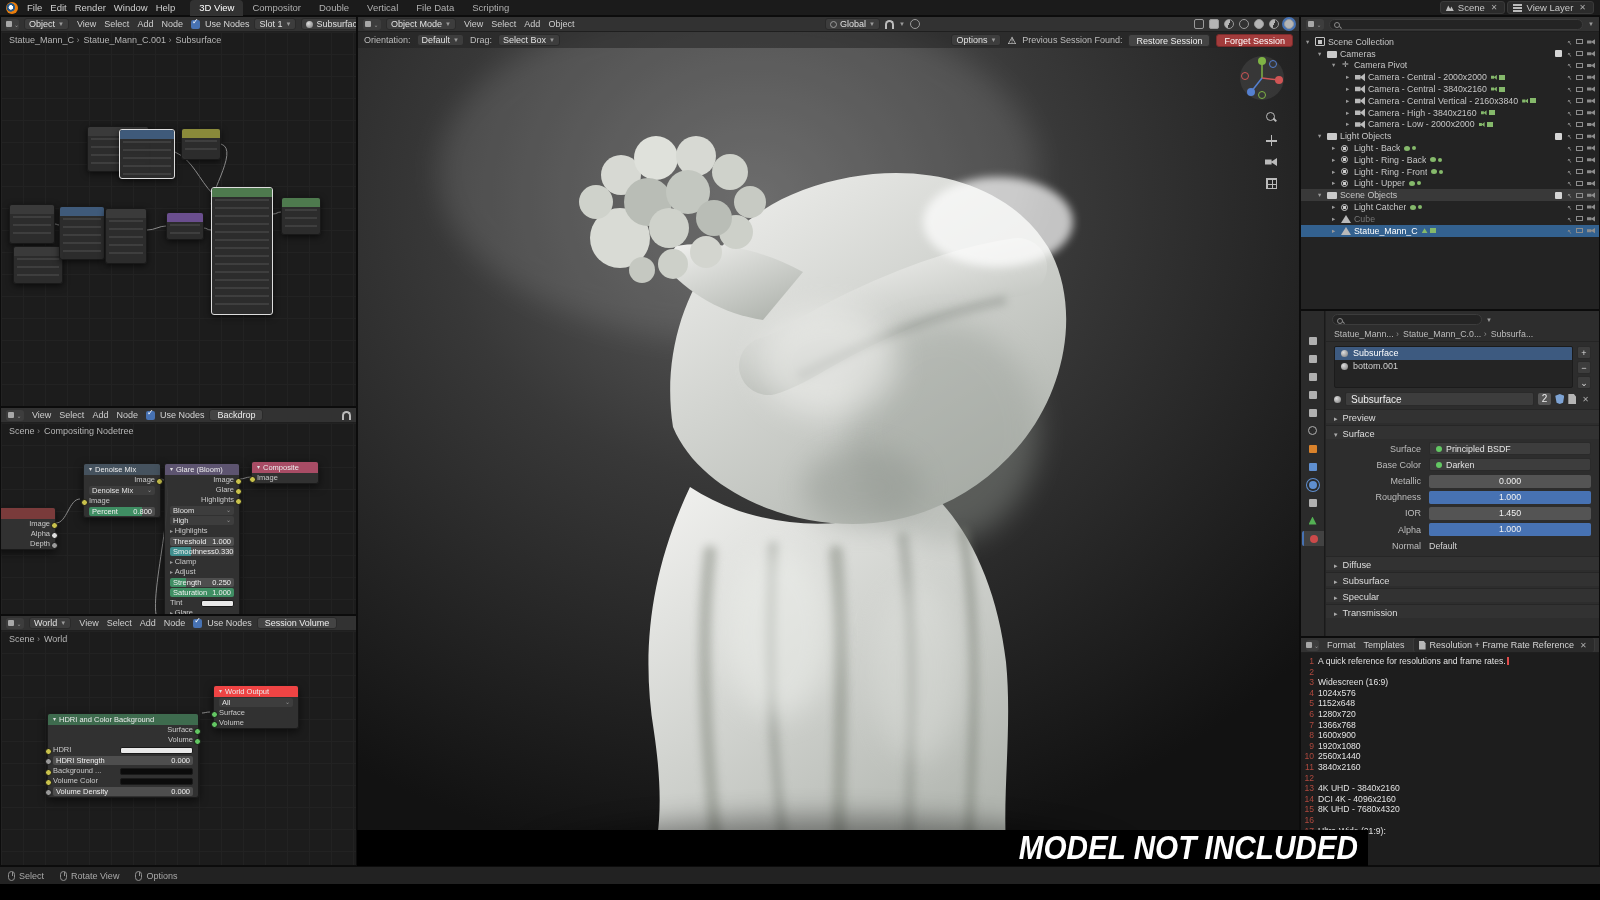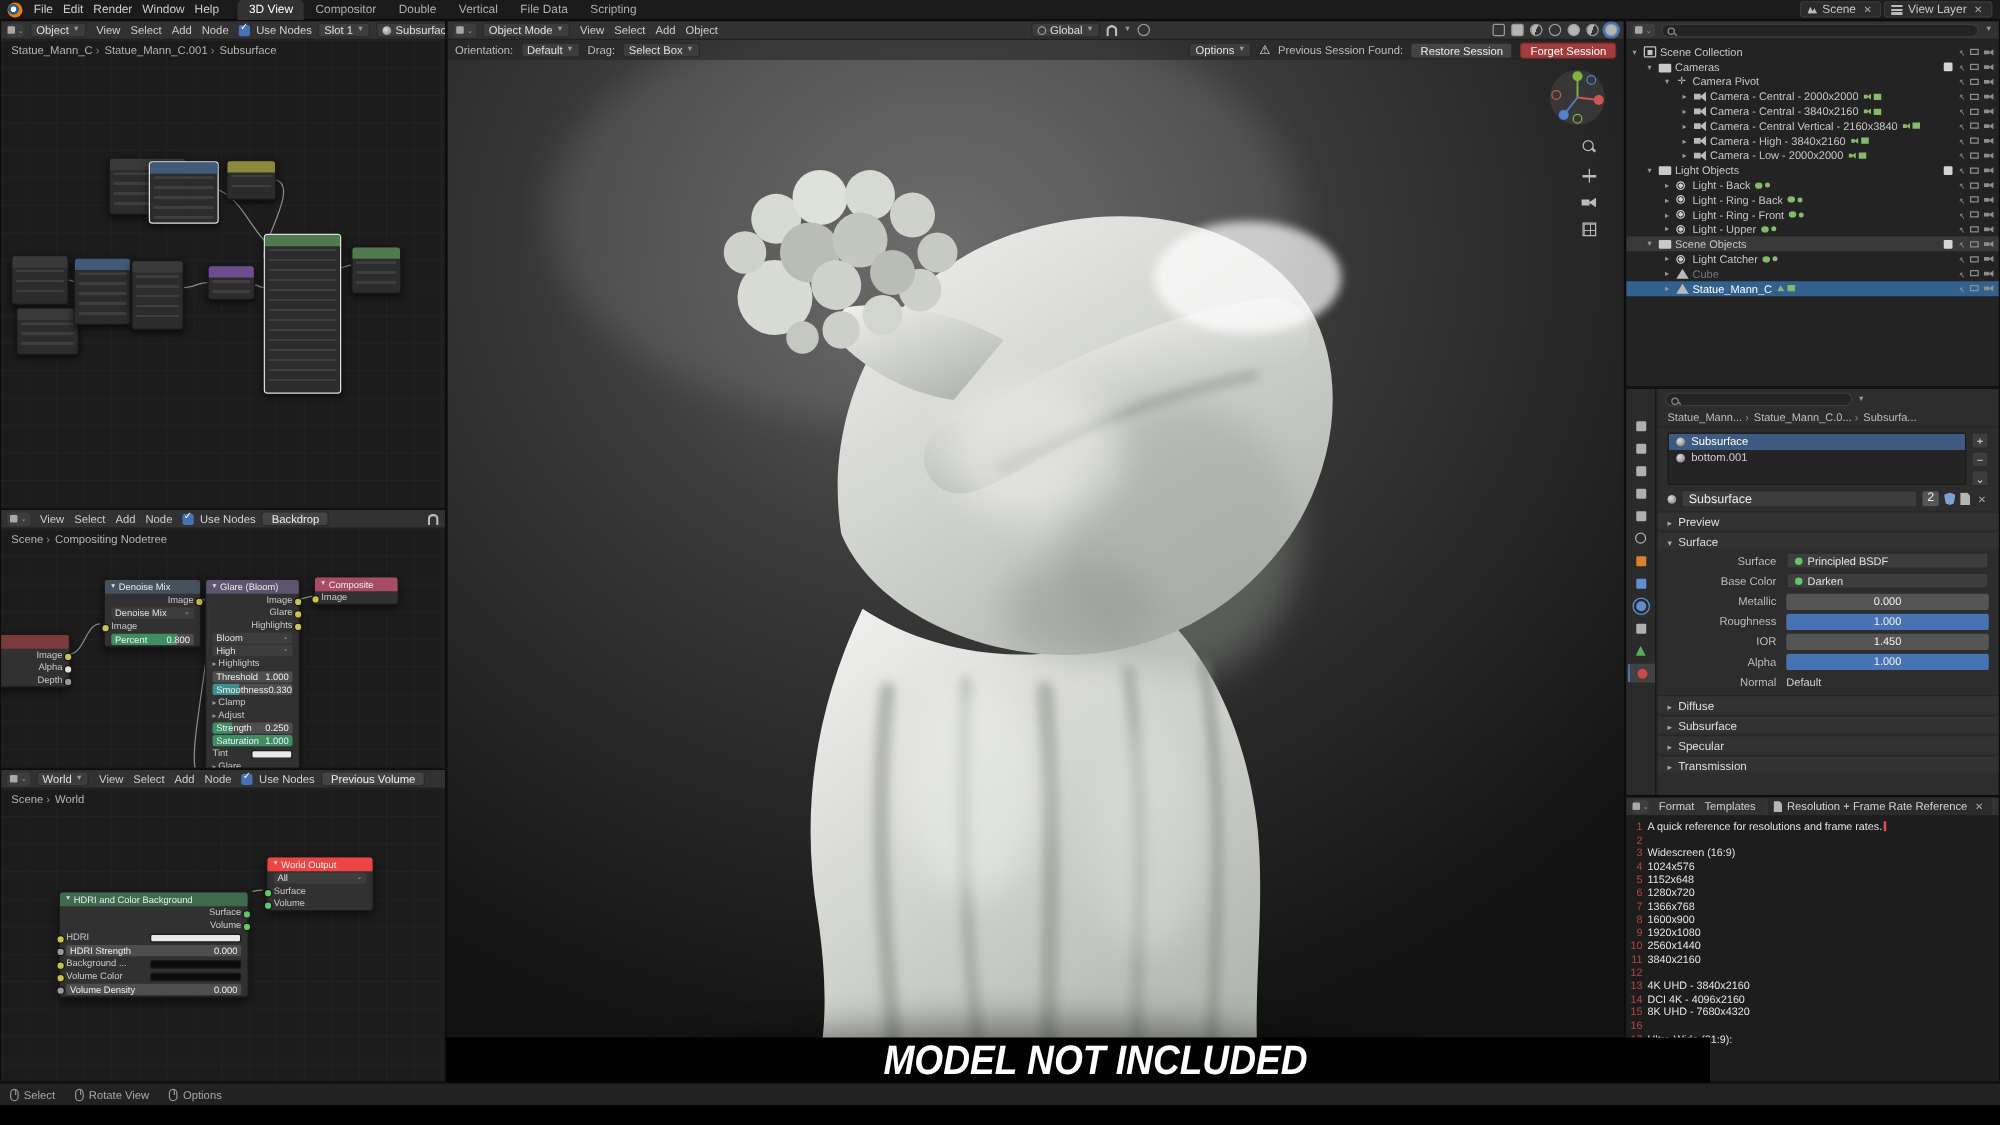--- a/index.html
+++ b/index.html
@@ -166,21 +166,21 @@
 .tline{display:flex;height:10.6px;line-height:10.6px;white-space:pre}
 .lnum{flex:0 0 17px;text-align:right;padding-right:4px;color:#b0493e}
 .ltext{color:#e3e3e3}
 .ltext.cursor::after{content:"";display:inline-block;width:2px;height:8px;background:#e14b4b;margin-left:1px;vertical-align:-1px}
 
 .statusbar{position:absolute;left:0;top:866px;width:1600px;height:18px;background:#222;display:flex;align-items:center;gap:16px;padding:0 8px;font-size:9px;color:#a9a9a9;border-top:1px solid #0c0c0c}
 .sitem{display:inline-flex;align-items:center;gap:4px}
 .mouseic{width:7px;height:10px;border:1px solid #909090;border-radius:3.5px;position:relative}
 .mouseic::after{content:"";position:absolute;left:3px;top:0;width:1px;height:4px;background:#909090}
 .footer{position:absolute;left:0;top:884px;width:1600px;height:16px;background:#000}
-.watermark{position:absolute;left:357px;top:830px;width:1011px;height:36px;background:#000;z-index:30;display:flex;align-items:center;justify-content:center;padding-right:10px}
+.watermark{position:absolute;left:357px;top:830px;width:1011px;height:36px;background:#000;z-index:30;display:flex;align-items:center;justify-content:flex-end;padding-right:10px}
 .wmtext{color:#fff;font-size:33px;font-weight:900;font-style:italic;letter-spacing:0px;transform:scaleX(.9);transform-origin:right center;white-space:nowrap}
 </style>
 </head>
 <body>
 
 <div class="app">
 
   <header class="topbar">
     <span class="blogo"></span>
     <nav style="display:flex;gap:2px">
@@ -469,21 +469,21 @@
           <span class="caret">▼</span>
         </span>
       <nav style="display:flex;gap:2px">
           <span class="menu">View</span>
           <span class="menu">Select</span>
           <span class="menu">Add</span>
           <span class="menu">Node</span>
         </nav>
       <span class="chk"></span>
         <span>Use Nodes</span>
-      <span class="btn" style="height:12px;line-height:11px">Previous Volume</span>
+      <span class="btn" style="height:12px;line-height:11px">Session Volume</span>
     </div>
     <div class="ncanvas">
       <div class="crumbs">
 
       <span class="crumb">Scene</span>
           <span class="crumb">World</span>
         </div>
       <svg class="wires" width="357" height="236">
         <g fill="none" stroke="#9f9f9f" stroke-width="1" opacity=".85">
           <path d="M201,82 C204,82 205,81 209,81"></path>

